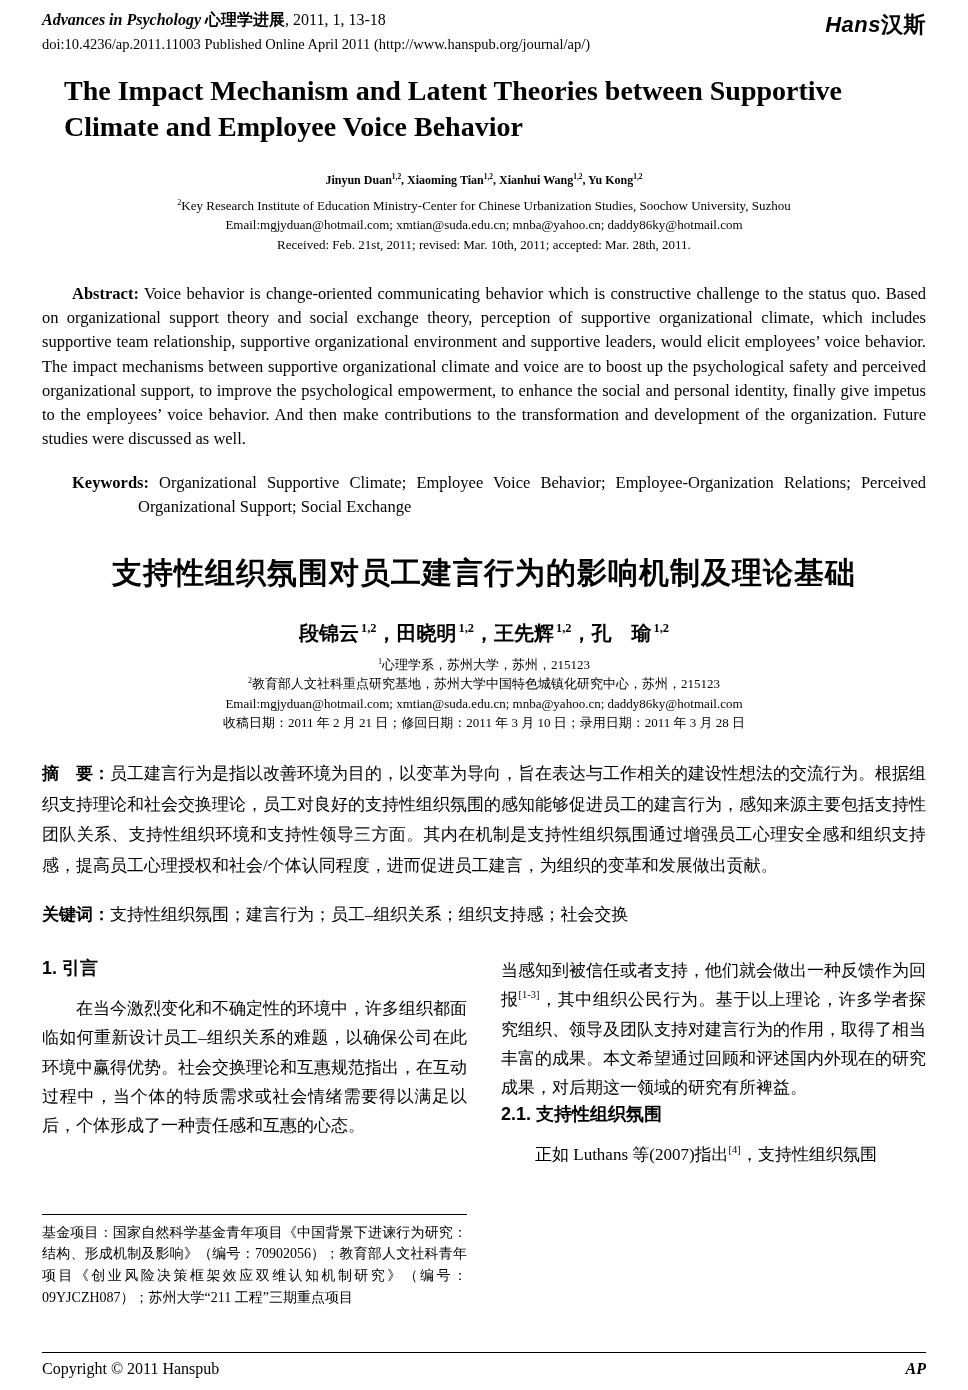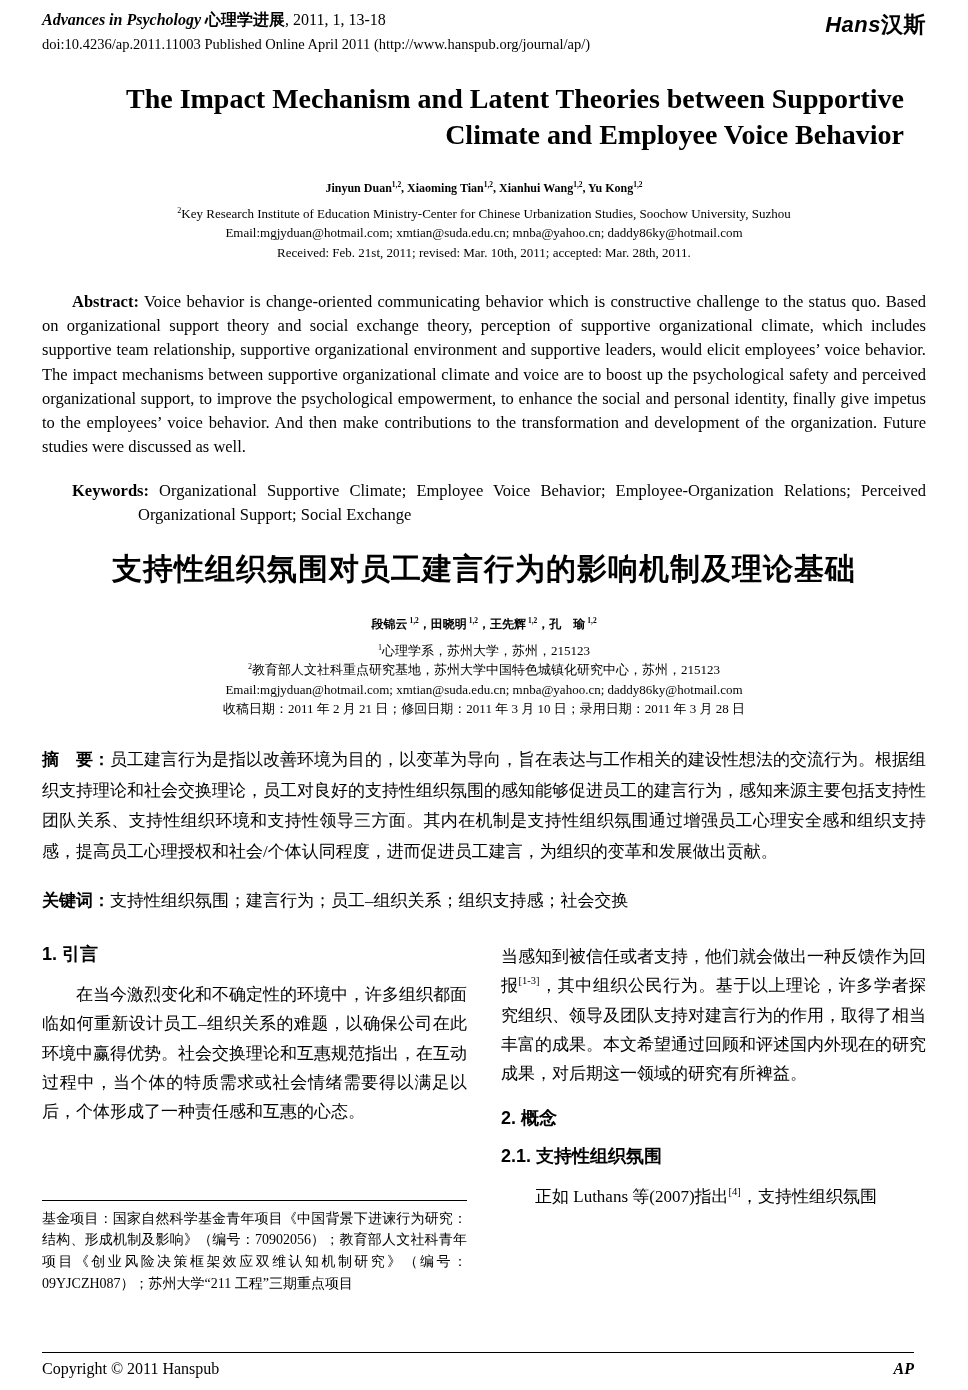--- a/index.html
+++ b/index.html
@@ -18,41 +18,41 @@
   .header { display:flex; justify-content:space-between; align-items:flex-start; }
   .journal-line { font-size:16px; }
   .journal-name { font-weight:bold; font-style:italic; }
   .journal-cn { font-weight:bold; }
   .doi-line { font-size:14.5px; margin-top:5px; }
   .logo { font-size:22px; white-space:nowrap; letter-spacing:0.5px; }
   .logo-en { font-weight:900; font-style:italic; font-family:"Liberation Sans","DejaVu Sans",sans-serif; }
   .logo-cn { font-weight:900; font-family:Liberation Mono, monospace; }
   
   .title-en {
-    margin:28px auto 0; max-width:840px;
-    text-align:right; font-size:28px; font-weight:bold; line-height:1.3;
+    margin:20px auto 0; max-width:840px;
+    text-align:left; font-size:28px; font-weight:bold; line-height:1.3;
   }
   .authors { margin-top:26px; text-align:center; font-size:12px; font-weight:bold; }
   .authors sup, .affil sup { font-size:0.62em; }
   .affil-block { margin-top:8px; text-align:center; font-size:13px; line-height:1.5; }
   .abstract {
     margin-top:28px; font-size:16.5px; line-height:1.46; text-align:justify;
   }
   .abstract p { margin:0; text-indent:30px; }
   .bold-label { font-weight:bold; }
   .keywords {
     margin-top:20px; font-size:16.5px; line-height:1.46; text-align:justify;
     padding-left:96px; text-indent:-66px;
   }
   
   .title-cn {
-    margin-top:22px; text-align:center; font-size:30px; font-weight:bold;
+    margin-top:34px; text-align:center; font-size:30px; font-weight:bold;
     font-family:"Liberation Sans","DejaVu Sans",sans-serif; letter-spacing:1px;
   }
-  .authors-cn { margin-top:26px; text-align:center; font-size:12px; font-weight:bold; }
+  .authors-cn { margin-top:26px; text-align:center; font-size:20px; font-weight:bold; }
   .authors-cn sup { font-size:0.62em; margin-left:2px; }
   .abstract-cn { margin-top:26px; font-size:17px; line-height:1.8; text-align:justify; }
   .abstract-cn p { margin:0; }
   .label-hei { font-weight:bold; font-family:"Liberation Sans","DejaVu Sans",sans-serif; }
   .keywords-cn { margin-top:20px; font-size:17px; line-height:1.7; }
   
   .columns { display:flex; gap:34px; margin-top:26px; height:352px; }
   .col { width:50%; box-sizing:border-box; display:flex; flex-direction:column; }
   .sec-heading {
     font-family:"Liberation Sans","DejaVu Sans",sans-serif;
@@ -61,21 +61,21 @@
   .sec-heading.mt { margin-top:18px; }
   .body-p { margin:0; font-size:17px; line-height:1.72; text-align:justify; }
   .body-p.indent { text-indent:2em; }
   .body-p sup { font-size:0.62em; }
   .footnote {
     margin-top:auto; border-top:1px solid #000; padding-top:7px;
     font-size:14px; line-height:1.55; text-align:justify;
   }
   
   .footer {
-    position:absolute; left:42px; right:54px; bottom:12px;
+    position:absolute; left:42px; right:42px; bottom:12px;
     border-top:1px solid #000; padding-top:7px;
     display:flex; justify-content:space-between; font-size:16px;
   }
   .page-tag { font-weight:bold; font-style:italic; }
 </style>
 </head>
 <body>
 
 <div class="page">
 
@@ -121,21 +121,20 @@
   <div class="keywords-cn"><span class="label-hei">关键词：</span><span>支持性组织氛围；建言行为；员工–组织关系；组织支持感；社会交换</span></div>
 
   <div class="columns">
     <div class="col">
       <h2 class="sec-heading">1. 引言</h2>
       <p class="body-p indent">在当今激烈变化和不确定性的环境中，许多组织都面临如何重新设计员工–组织关系的难题，以确保公司在此环境中赢得优势。社会交换理论和互惠规范指出，在互动过程中，当个体的特质需求或社会情绪需要得以满足以后，个体形成了一种责任感和互惠的心态。</p>
       <div class="footnote">基金项目：国家自然科学基金青年项目《中国背景下进谏行为研究：结构、形成机制及影响》（编号：70902056）；教育部人文社科青年项目《创业风险决策框架效应双维认知机制研究》（编号：09YJCZH087）；苏州大学“211 工程”三期重点项目</div>
     </div>
     <div class="col">
       <p class="body-p"><span>当感知到被信任或者支持，他们就会做出一种反馈作为回报</span><sup>[1-3]</sup><span>，其中组织公民行为。基于以上理论，许多学者探究组织、领导及团队支持对建言行为的作用，取得了相当丰富的成果。本文希望通过回顾和评述国内外现在的研究成果，对后期这一领域的研究有所裨益。</span></p>
-      <h2 class="sec-heading mt">2. 概念</h2>
       <h2 class="sec-heading">2.1. 支持性组织氛围</h2>
       <p class="body-p indent"><span>正如 Luthans 等(2007)指出</span><sup>[4]</sup><span>，支持性组织氛围</span></p>
     </div>
   </div>
 
   <div class="footer">
     <span>Copyright © 2011 Hanspub</span>
     <span class="page-tag">AP</span>
   </div>
 

